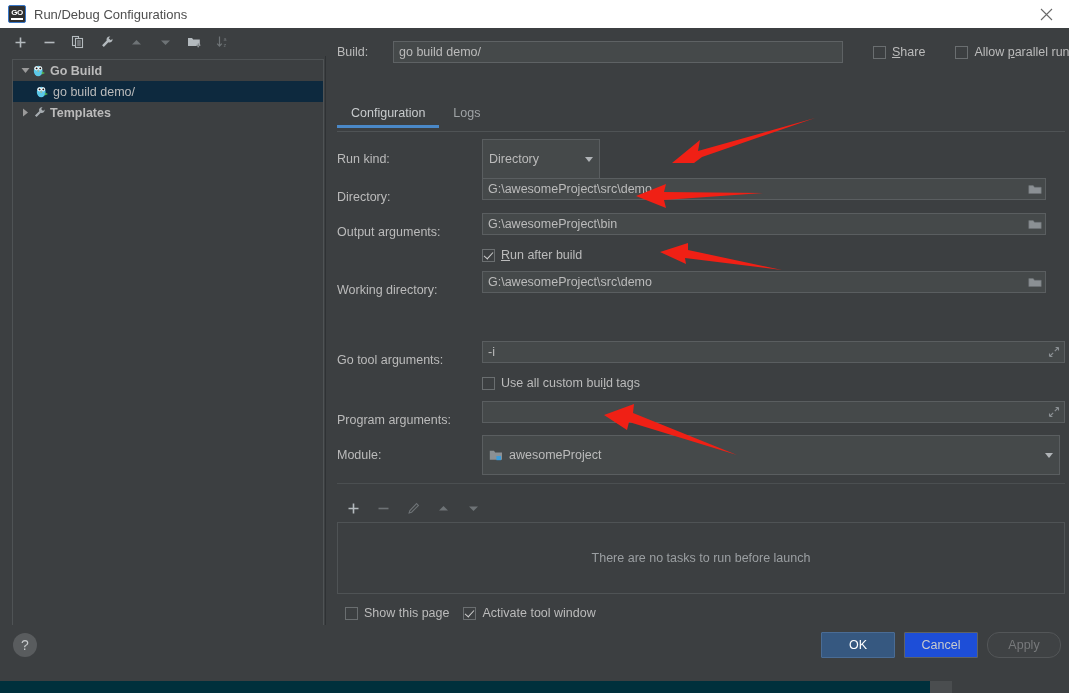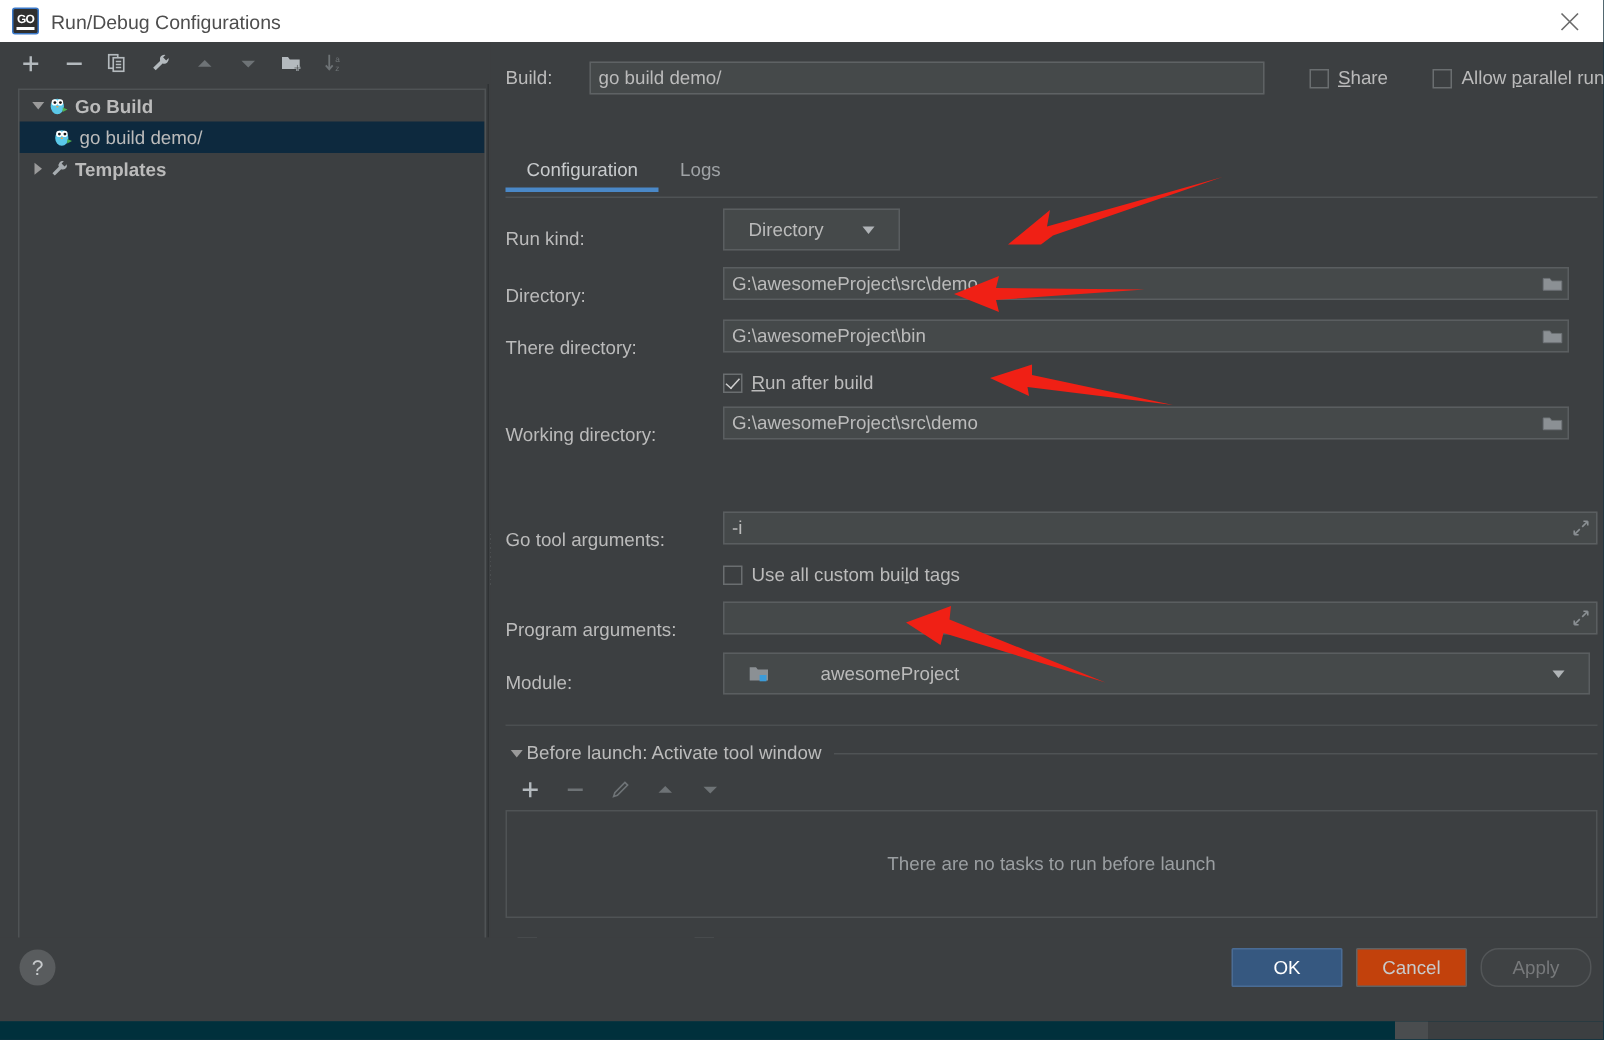--- a/index.html
+++ b/index.html
@@ -275,31 +275,31 @@
     right: 20px; top: 1px;
     width: 20px; height: 20px;
     display: flex; align-items: center; justify-content: center;
     color: #8e9295;
     cursor: default;
   }
   .fieldbtn svg { display: block; }
   .combo {
     position: absolute;
     left: 0; top: 0;
-    height: 28px;
+    height: 40px;
     background: #45494a;
     border: 1px solid #5a5e60;
     box-sizing: border-box;
     display: flex;
     align-items: center;
-    padding: 0 16px;
+    padding: 0 6px;
     cursor: default;
   }
   .combo.small { width: 118px; }
-  .combo.full { right: 5px; gap: 28px; }
+  .combo.full { right: 5px; }
   .combo-val { flex: 1 1 auto; color: #bbbbbb; font-size: 12.5px; }
   .caret {
     width: 0; height: 0;
     border-left: 4.5px solid transparent;
     border-right: 4.5px solid transparent;
     border-top: 5px solid #b0b4b7;
     margin-left: 8px;
   }
   .mod-icon {
     width: 14px; height: 13px;
@@ -379,21 +379,21 @@
     position: absolute;
     right: 8px; top: 7px;
     display: flex;
     gap: 9px;
   }
   .btn {
     width: 74px; height: 26px;
     display: flex; align-items: center; justify-content: center;
     border: 1px solid #5e6264;
     box-sizing: border-box;
-    background: #c2410c;
+    background: #1d4ed8;
     color: #c8cbcd;
     font-size: 12.5px;
     cursor: default;
     border-radius: 1px;
   }
   .btn.primary {
     background: #365880;
     border-color: #4a6c95;
     color: #ffffff;
   }
@@ -592,21 +592,21 @@
             <div class="fieldbtn">
               <svg width="14" height="13" viewBox="0 0 14 13">
                 <path d="M0.8 2.6 h4.4 l1.3 1.7 H13.2 v6.2 H0.8 z" fill="#8b9094"></path>
                 <path d="M0.8 2.6 h4.4 l1.3 1.7 H13.2 v6.2 H0.8 z" fill="none" stroke="#6d7276" stroke-width="0.6"></path>
               </svg>
             </div>
           </div>
         </div>
 
         <div class="frow" style="top:81px;">
-          <div class="flabel">There directory:</div>
+          <div class="flabel">Output arguments:</div>
           <div class="fctl">
             <input class="textfield" type="text" value="G:\awesomeProject\bin" style="">
             <div class="fieldbtn">
               <svg width="14" height="13" viewBox="0 0 14 13">
                 <path d="M0.8 2.6 h4.4 l1.3 1.7 H13.2 v6.2 H0.8 z" fill="#8b9094"></path>
                 <path d="M0.8 2.6 h4.4 l1.3 1.7 H13.2 v6.2 H0.8 z" fill="none" stroke="#6d7276" stroke-width="0.6"></path>
               </svg>
             </div>
           </div>
         </div>
@@ -673,29 +673,20 @@
               </div>
               <div class="combo-val">awesomeProject</div>
               <div class="caret"></div>
             </div>
           </div>
         </div>
 
       </div>
 
       <div class="before">
-        <div class="bl-header">
-          <div class="bl-tw">
-            <svg width="9" height="9" viewBox="0 0 9 9">
-                <path d="M0.5 2 L4.5 7 L8.5 2 Z" fill="#9a9a9a"></path>
-              </svg>
-          </div>
-          <div class="bl-title">Before launch: Activate tool window</div>
-          <div class="bl-line"></div>
-        </div>
 
         <div class="bl-toolbar">
           <div class="tb-btn">
             <svg width="13" height="13" viewBox="0 0 13 13">
                 <path d="M6.5 1.5 V11.5 M1.5 6.5 H11.5" stroke="#b4babe" stroke-width="1.6" fill="none"></path>
               </svg>
           </div>
           <div class="tb-btn dim">
             <svg width="13" height="13" viewBox="0 0 13 13">
                 <path d="M1.5 6.5 H11.5" stroke="#6e7376" stroke-width="1.6" fill="none"></path>

